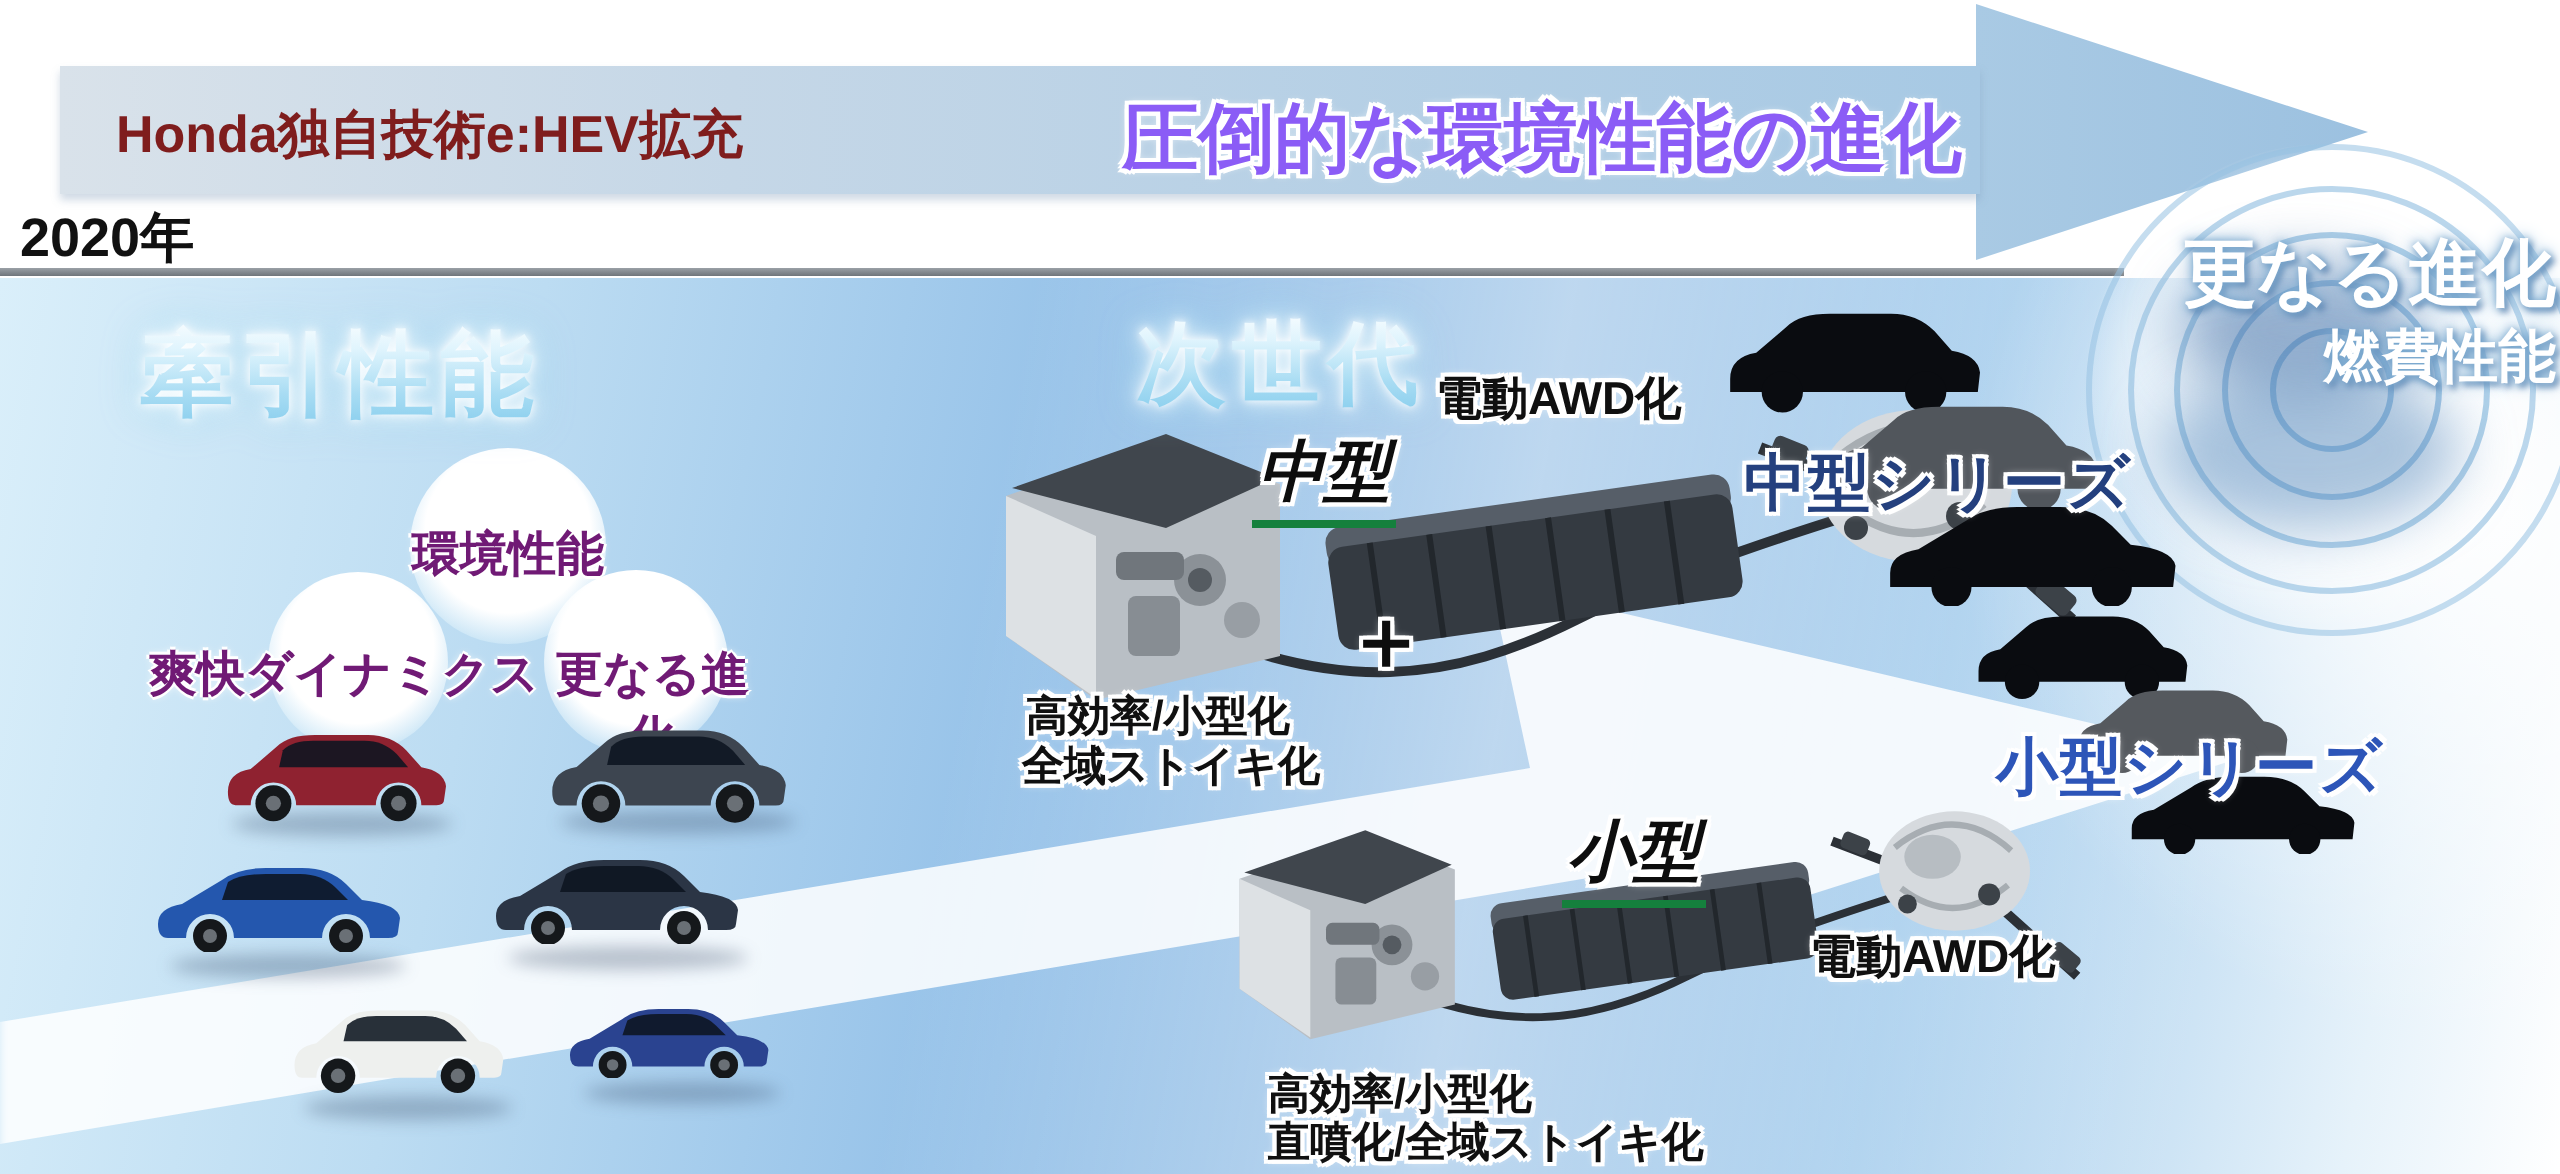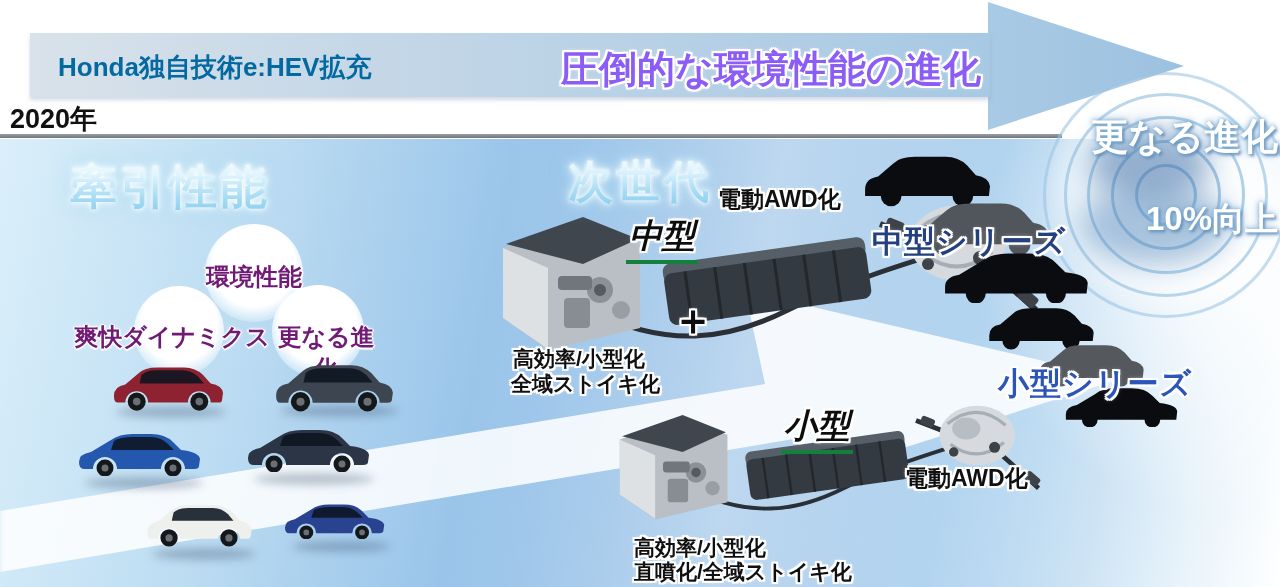--- a/index.html
+++ b/index.html
@@ -109,34 +109,34 @@
 
 <div class="page">
 
   <div class="abs panel" style="z-index:1"></div>
   <div class="abs wash" style="z-index:2"></div>
   <div class="abs big-arrow" style="z-index:3"></div>
   <div class="abs grayline" style="z-index:3"></div>
 
   <div class="abs band" style="z-index:6"></div>
   <div class="abs band-head" style="z-index:4"></div>
-  <div class="abs b" style="left:58px;top:50px;font-size:26px;color:#0369a1;z-index:7">Honda独自技術e:HEV拡充</div>
+  <div class="abs b" style="left:58px;top:50px;font-size:26px;color:#7f1d1d;z-index:7">Honda独自技術e:HEV拡充</div>
   <div class="abs b ow" style="left:556px;top:44px;width:430px;text-align:center;font-size:38px;color:#8b5cf6;z-index:7">圧倒的な環境性能の進化</div>
   <div class="abs b" style="left:10px;top:101px;font-size:27px;color:#111;z-index:7">2020年</div>
 
   <div class="abs rippleglow" style="z-index:5"></div>
   <div class="abs ripple" style="left:1135px;top:164px;width:56px;height:56px;z-index:5"></div>
   <div class="abs ripple" style="left:1111px;top:140px;width:104px;height:104px;z-index:5;border-color:rgba(150,193,226,.85)"></div>
   <div class="abs ripple" style="left:1087px;top:116px;width:152px;height:152px;z-index:5;border-color:rgba(150,193,226,.75)"></div>
   <div class="abs ripple" style="left:1064px;top:93px;width:198px;height:198px;z-index:5;border-color:rgba(150,193,226,.65)"></div>
   <div class="abs ripple" style="left:1043px;top:72px;width:240px;height:240px;z-index:5;border-color:rgba(150,193,226,.55)"></div>
   <div class="abs blob" style="left:1090px;top:130px;width:120px;height:70px;background:rgba(70,115,170,.55);z-index:5"></div>
   <div class="abs blob" style="left:1080px;top:185px;width:150px;height:80px;background:rgba(90,140,190,.5);z-index:5"></div>
   <div class="abs future-txt" style="left:1048px;top:112px;width:230px;font-size:37px;z-index:12">更なる進化</div>
-  <div class="abs future-txt" style="left:1048px;top:197px;width:230px;font-size:33px;z-index:12">10%向上</div>
+  <div class="abs future-txt" style="left:1048px;top:159px;width:230px;font-size:29px;z-index:12">燃費性能</div>
 
   <div class="abs glabel" style="left:70px;top:156px;font-size:47px;z-index:10">牽引性能</div>
   <div class="abs bubble" style="left:205px;top:224px;width:98px;height:98px;z-index:9"></div>
   <div class="abs bubble" style="left:134px;top:286px;width:90px;height:90px;z-index:9"></div>
   <div class="abs bubble" style="left:272px;top:285px;width:92px;height:92px;z-index:9"></div>
   <div class="abs bubble-txt" style="left:197px;top:261px;width:114px;font-size:24px;z-index:10">環境性能</div>
   <div class="abs bubble-txt" style="left:72px;top:321px;width:200px;font-size:24px;z-index:10">爽快ダイナミクス</div>
   <div class="abs bubble-txt" style="left:270px;top:321px;width:112px;font-size:24px;z-index:10">更なる進化</div>
 
   <div class="abs carshadow" style="left:116px;top:406px;width:110px;height:12px;z-index:9"></div>

